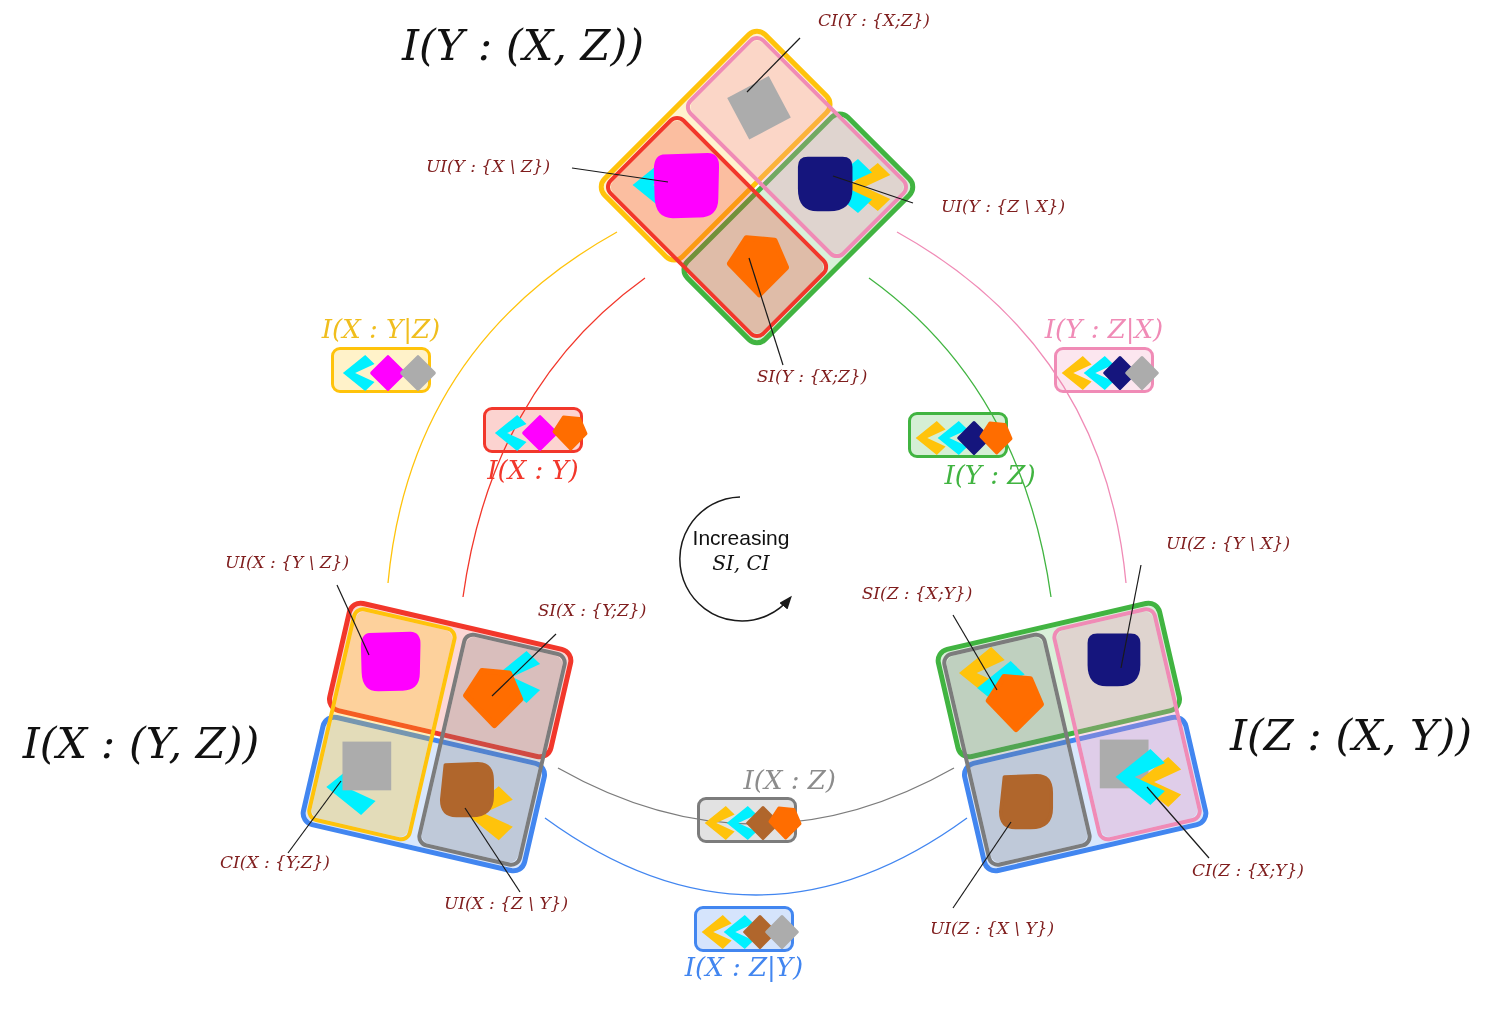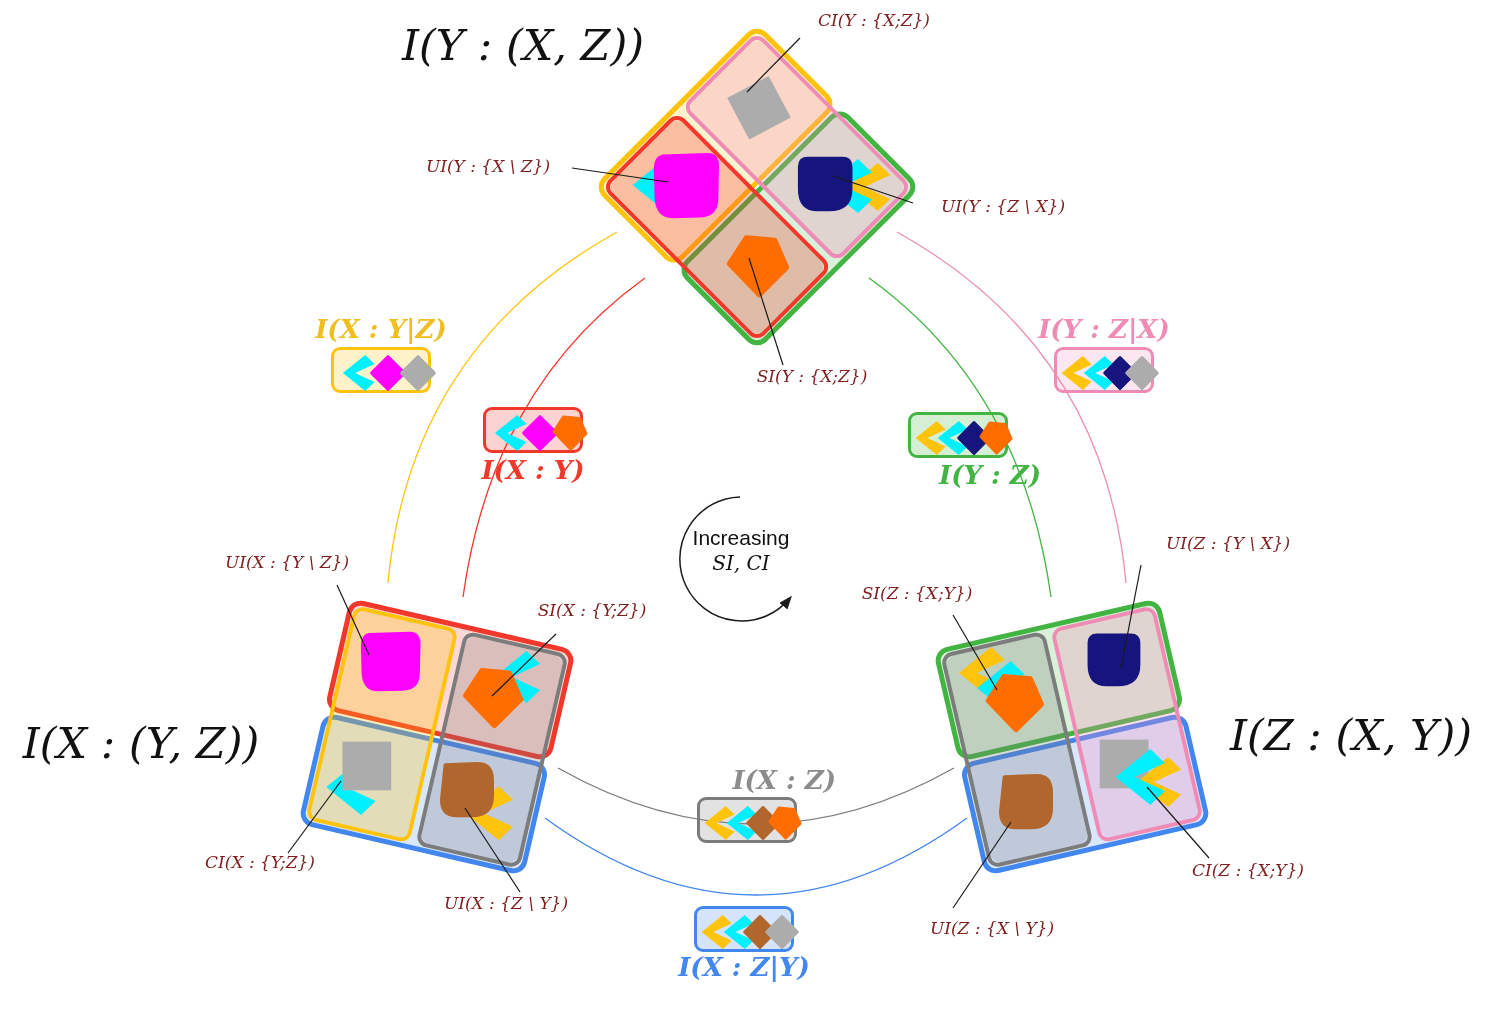--- a/index.html
+++ b/index.html
@@ -12,21 +12,21 @@
   .frame .fill{position:absolute;inset:0;background:var(--c);opacity:.20;border-radius:9px;}
   .frame.inner .fill{opacity:.28;}
   .cell{position:absolute;width:100px;height:100px;}
   .glyph{position:absolute;overflow:visible;}
   
   .legend{position:absolute;width:100px;height:46px;box-sizing:border-box;z-index:4;
           border:3px solid var(--c);border-radius:9px;}
   .legend .fill{position:absolute;inset:0;background:var(--c);opacity:.22;border-radius:6px;}
   .legend .glyphrow{position:absolute;inset:0;}
   .arc-label{position:absolute;width:180px;text-align:center;font-style:italic;font-size:26px;
-             z-index:5;white-space:nowrap;font-weight:bold;}
+             z-index:5;white-space:nowrap;}
   
   .title{position:absolute;width:350px;text-align:center;font-style:italic;font-size:43px;
          color:#111;z-index:5;white-space:nowrap;}
   .callout{position:absolute;width:260px;text-align:center;font-style:italic;font-size:17px;
            color:#7f1d1d;z-index:5;white-space:nowrap;}
   .center-text-1{position:absolute;left:661px;top:526px;width:160px;text-align:center;
                  font-family:"Liberation Sans", sans-serif;font-size:21px;color:#111;z-index:5;}
   .center-text-2{position:absolute;left:661px;top:551px;width:160px;text-align:center;
                  font-style:italic;font-size:20px;color:#111;z-index:5;}
   #lines{position:absolute;left:0;top:0;z-index:3;}
@@ -319,21 +319,21 @@
   <div class="title" style="left:348px;top:20px;">I(Y : (X, Z))</div>
   <div class="title" style="left:-34px;top:718px;">I(X : (Y, Z))</div>
   <div class="title" style="left:1176px;top:710px;">I(Z : (X, Y))</div>
 
   <div class="callout" style="left:744px;top:10px;">CI(Y : {X;Z})</div>
   <div class="callout" style="left:873px;top:196px;">UI(Y : {Z \ X})</div>
   <div class="callout" style="left:358px;top:156px;">UI(Y : {X \ Z})</div>
   <div class="callout" style="left:682px;top:366px;">SI(Y : {X;Z})</div>
   <div class="callout" style="left:157px;top:552px;">UI(X : {Y \ Z})</div>
   <div class="callout" style="left:462px;top:600px;">SI(X : {Y;Z})</div>
-  <div class="callout" style="left:130px;top:852px;">CI(X : {Y;Z})</div>
+  <div class="callout" style="left:145px;top:852px;">CI(X : {Y;Z})</div>
   <div class="callout" style="left:376px;top:893px;">UI(X : {Z \ Y})</div>
   <div class="callout" style="left:787px;top:583px;">SI(Z : {X;Y})</div>
   <div class="callout" style="left:1098px;top:533px;">UI(Z : {Y \ X})</div>
   <div class="callout" style="left:862px;top:918px;">UI(Z : {X \ Y})</div>
   <div class="callout" style="left:1118px;top:860px;">CI(Z : {X;Y})</div>
 
   <div class="center-text-1">Increasing</div>
   <div class="center-text-2">SI, CI</div>
 
 </div>

